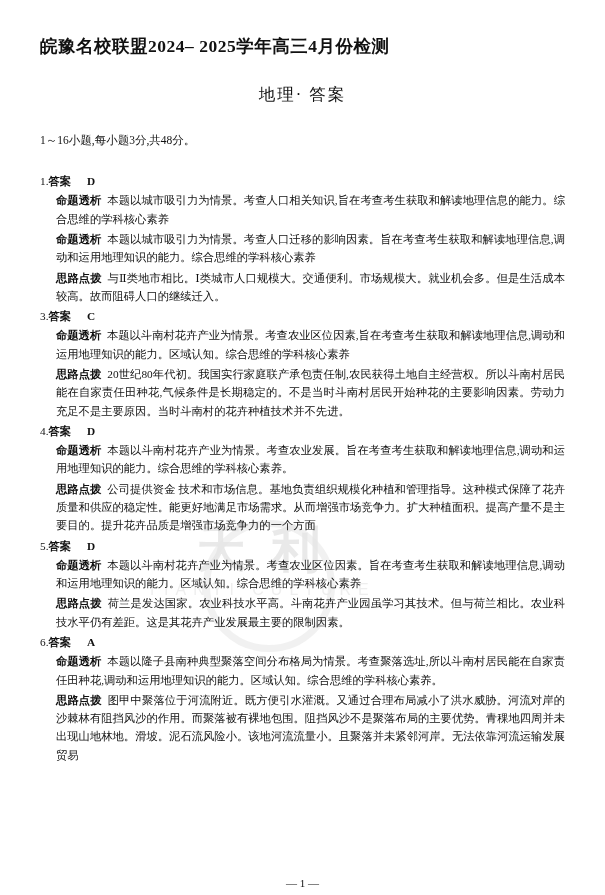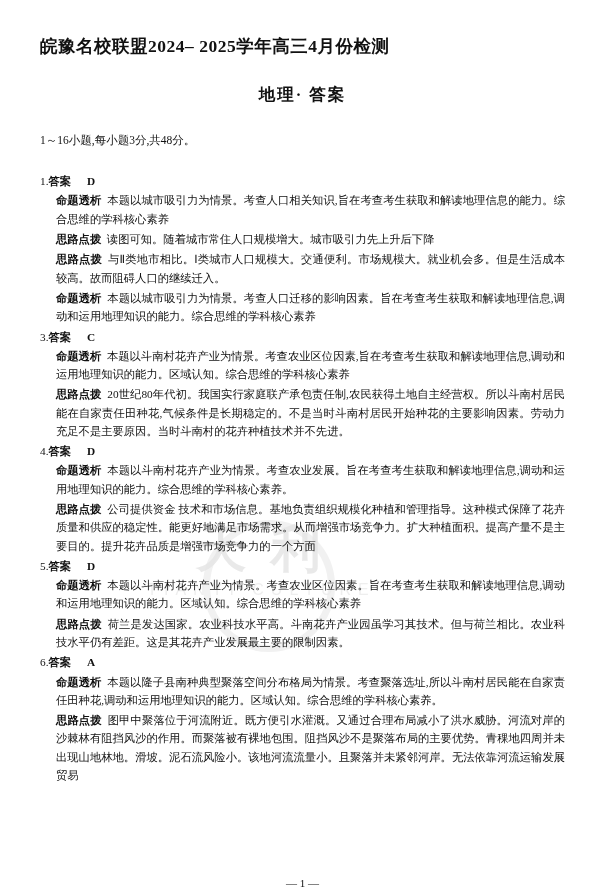--- a/index.html
+++ b/index.html
@@ -74,35 +74,34 @@
   }
 
   h1.doc-title {
     font-size: 17.5px;
     font-weight: bold;
     margin: 0 0 26px 0;
     letter-spacing: 0.5px;
   }
   h2.doc-subtitle {
     font-size: 16.5px;
-    font-weight: bold;
+    font-weight: normal;
     text-align: center;
     margin: 0 0 26px 0;
     letter-spacing: 2px;
   }
 
   .lead {
     font-size: 11.5px;
     margin: 0 0 23px 0;
     line-height: 1.5;
   }
 
   .qblock {
     margin-bottom: 2px;
-    font-family: Liberation Serif, serif;
   }
   .line {
     font-size: 11.3px;
     line-height: 1.62;
     margin: 0 0 2px 16px;
     text-align: justify;
     text-justify: inter-ideograph;
   }
   .ans-line {
     font-size: 11.3px;
@@ -153,31 +152,28 @@
 
     <p class="lead">1～16小题,每小题3分,共48分。</p>
 
     <div class="qblock">
       <p class="ans-line">
         <span class="qnum">1.</span><span class="lbl">答案</span><span class="ans-letter">D</span>
       </p>
       <p class="line">
         <span class="lbl">命题透析</span>&nbsp;&nbsp;<span class="body-txt">本题以城市吸引力为情景。考查人口相关知识,旨在考查考生获取和解读地理信息的能力。综合思维的学科核心素养</span>
       </p>
-      <p class="line">
-        <span class="lbl">思路点拨</span>&nbsp;&nbsp;<span class="body-txt">读图可知。随着城市常住人口规模增大。城市吸引力先上升后下降</span>
-      </p>
-    </div>
-
-    <div class="qblock">
+    </div>
+
+    <div class="qblock">
+      <p class="line">
+        <span class="lbl">命题透析</span>&nbsp;&nbsp;<span class="body-txt">本题以城市吸引力为情景。考查人口迁移的影响因素。旨在考查考生获取和解读地理信息,调动和运用地理知识的能力。综合思维的学科核心素养</span>
+      </p>
       <p class="line">
         <span class="lbl">思路点拨</span>&nbsp;&nbsp;<span class="body-txt">与Ⅱ类地市相比。Ⅰ类城市人口规模大。交通便利。市场规模大。就业机会多。但是生活成本较高。故而阻碍人口的继续迁入。</span>
-      </p>
-      <p class="line">
-        <span class="lbl">命题透析</span>&nbsp;&nbsp;<span class="body-txt">本题以城市吸引力为情景。考查人口迁移的影响因素。旨在考查考生获取和解读地理信息,调动和运用地理知识的能力。综合思维的学科核心素养</span>
       </p>
     </div>
 
     <div class="qblock">
       <p class="ans-line">
         <span class="qnum">3.</span><span class="lbl">答案</span><span class="ans-letter">C</span>
       </p>
       <p class="line">
         <span class="lbl">命题透析</span>&nbsp;&nbsp;<span class="body-txt">本题以斗南村花卉产业为情景。考查农业区位因素,旨在考查考生获取和解读地理信息,调动和运用地理知识的能力。区域认知。综合思维的学科核心素养</span>
       </p>

